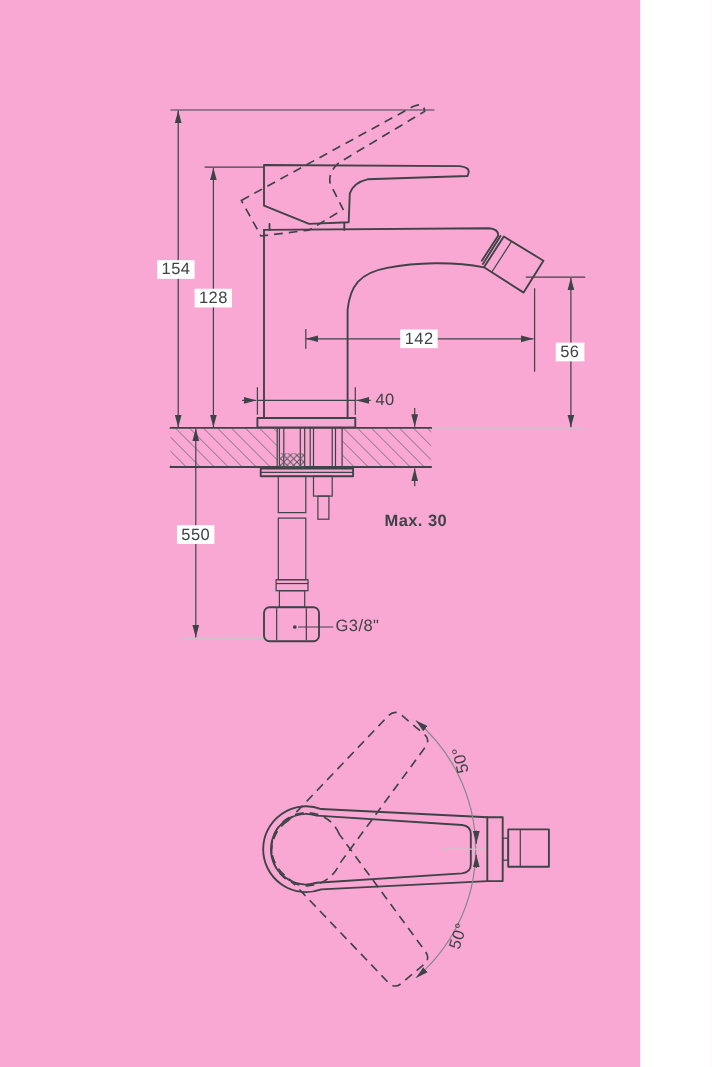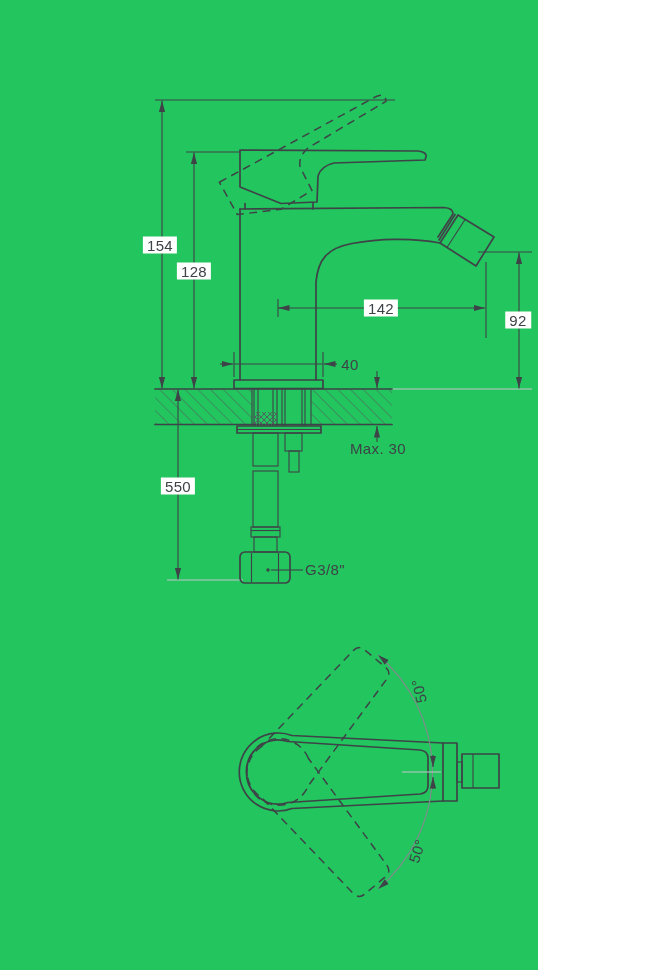--- a/index.html
+++ b/index.html
@@ -1,21 +1,22 @@
 <!DOCTYPE html>
 <html><head>
 <meta charset="utf-8">
 <style>
   html,body{margin:0;padding:0;background:#ffffff;}
   #canvas{
     position:relative;
     width:538px;height:970px;
-    background:#22c55e;
+    background:#f9a8d4;
     font-family:"Liberation Sans", sans-serif;
     overflow:hidden;
+    padding-left:44px;
   }
   #drawing-svg{position:absolute;left:0;top:0;}
   .dim-label{
     position:absolute;
     transform:translate(-50%,-50%);
     font-size:15px;
     color:#3e4347;
     letter-spacing:.4px;
     white-space:nowrap;
     line-height:1;
@@ -139,25 +140,25 @@
       <line class="thin" x1="433" y1="789" x2="433" y2="777" marker-end="url(#arw)"></line>
     </g>
   </svg>
 
   <div class="dim-label on-line" style="left:160px;top:245px;">154</div>
 
   <div class="dim-label on-line" style="left:194px;top:271px;">128</div>
 
   <div class="dim-label on-line" style="left:381px;top:308px;">142</div>
 
-  <div class="dim-label on-line" style="left:518px;top:320px;">92</div>
+  <div class="dim-label on-line" style="left:518px;top:320px;">56</div>
 
   <div class="dim-label" style="left:350px;top:364px;">40</div>
 
-  <div class="dim-label" style="left:378px;top:448px;">Max. 30</div>
+  <div class="dim-label" style="left:378px;top:474px;font-weight:bold;">Max. 30</div>
 
   <div class="dim-label on-line" style="left:178px;top:486px;">550</div>
 
   <div class="dim-label" style="left:325px;top:569px;">G3/8"</div>
 
   <div class="dim-label rot-upper" style="left:419px;top:691px;">50°</div>
 
   <div class="dim-label rot-lower" style="left:417px;top:851px;">50°</div>
 
 </div>

